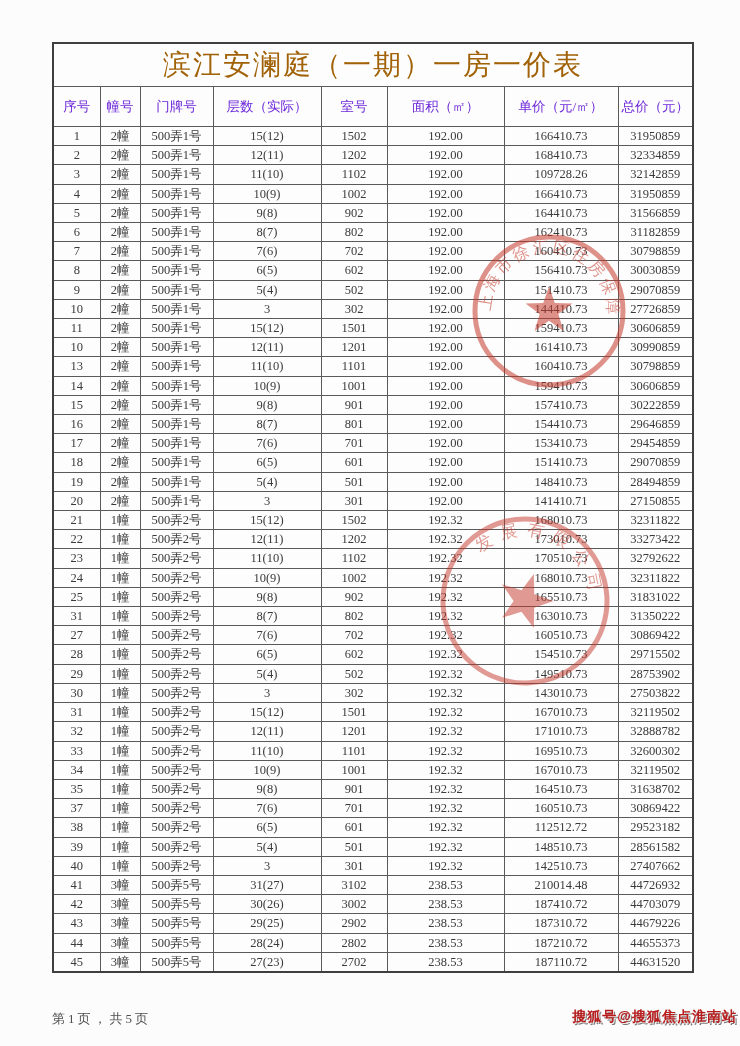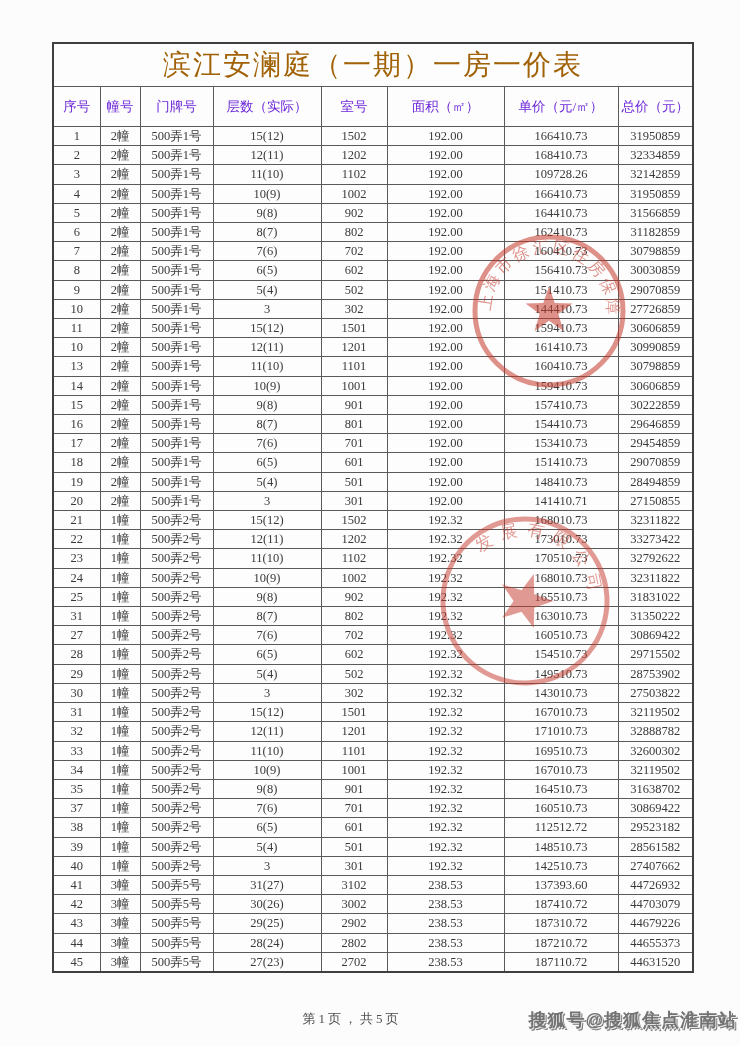--- a/index.html
+++ b/index.html
@@ -26,27 +26,27 @@
     height:42px;font-size:28px;font-weight:bold;letter-spacing:2px;color:#a16207;
   }
   .header-row th{
     height:39px;font-size:13.5px;color:#6d28d9;
   }
   .price-table tbody td{
     height:18.2px;font-size:12.5px;line-height:18.2px;color:#3a3a3a;
   }
   .page-info{
     position:absolute;left:52px;top:1010px;width:600px;
-    text-align:center;font-size:13px;letter-spacing:3px;color:#4f4f4f;
+    text-align:left;font-size:13px;letter-spacing:3px;color:#4f4f4f;
   }
   .watermark{
     position:absolute;right:3px;top:1008px;
     font-family:"Liberation Sans","DejaVu Sans",sans-serif;
-    font-size:18px;font-weight:bold;letter-spacing:1px;
-    color:#737373;
+    font-size:14px;font-weight:bold;letter-spacing:1px;
+    color:#b91c1c;
     text-shadow:1px 1px 0 #e8e8e8, 2px 2px 0 #7a7a7a;
   }
   .stamp{position:absolute;pointer-events:none;}
   .stamp svg{display:block;}
 </style>
 </head>
 <body>
 
 <table class="price-table">
   <colgroup>
@@ -465,21 +465,21 @@
         <td>142510.73</td>
         <td>27407662</td>
       </tr>
       <tr>
         <td>41</td>
         <td>3幢</td>
         <td>500弄5号</td>
         <td>31(27)</td>
         <td>3102</td>
         <td>238.53</td>
-        <td>137393.60</td>
+        <td>210014.48</td>
         <td>44726932</td>
       </tr>
       <tr>
         <td>42</td>
         <td>3幢</td>
         <td>500弄5号</td>
         <td>30(26)</td>
         <td>3002</td>
         <td>238.53</td>
         <td>187410.72</td>

